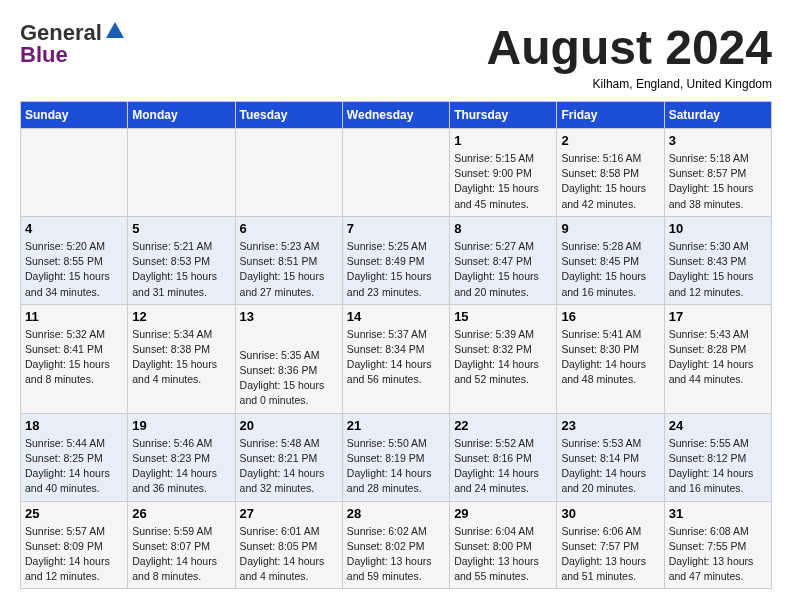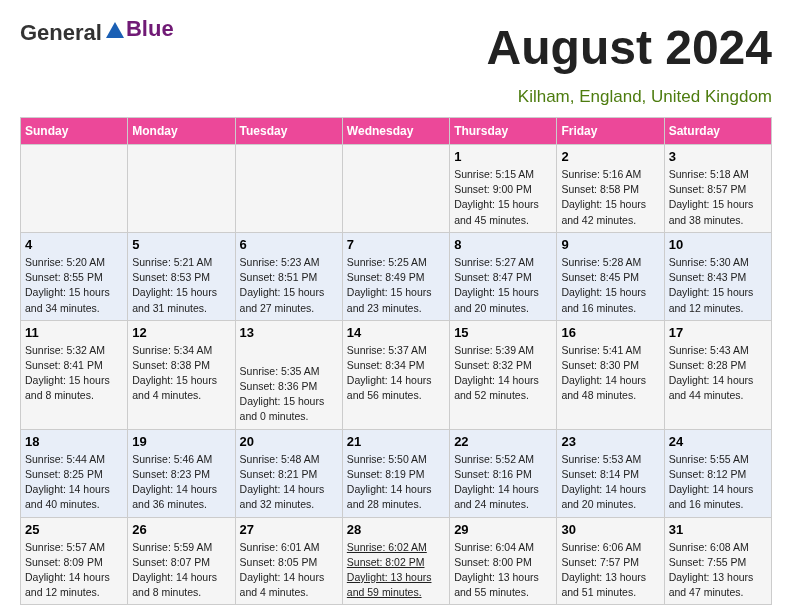--- a/index.html
+++ b/index.html
@@ -11,43 +11,43 @@
       padding: 20px;
     }
     .header {
       display: flex;
       justify-content: space-between;
       align-items: flex-start;
       margin-bottom: 10px;
     }
     .logo {
       display: flex;
-      flex-direction: row;
+      flex-direction: column;
       align-items: flex-start;
     }
     .logo-general { color: #333; }
     .logo-blue { color: #1a5fb4; }
     .title-block { text-align: right; }
     .main-title {
       font-size: 48px;
       font-weight: bold;
       color: #222;
     }
     .subtitle {
-      font-size: 17px;
-      color: #4d7c0f;
-      margin-top: 12px;
+      font-size: 12px;
+      color: #000000;
+      margin-top: 2px;
     }
     table {
       width: 100%;
       border-collapse: collapse;
       font-size: 11px;
     }
     thead tr th {
-      background-color: #ec4899;
+      background-color: #1d4ed8;
       color: #fff;
       padding: 6px 4px;
       text-align: left;
       font-size: 12px;
       font-weight: bold;
       border: 1px solid #ccc;
     }
     tbody tr td {
       border: 1px solid #ccc;
       vertical-align: top;
@@ -304,21 +304,21 @@
         </td>
         <td>
           <span class="day-number">27</span>
           <div class="day-info" style="white-space: pre-line;">Sunrise: 6:01 AM
 Sunset: 8:05 PM
 Daylight: 14 hours
 and 4 minutes.</div>
         </td>
         <td>
           <span class="day-number">28</span>
-          <div class="day-info" style="white-space: pre-line; text-decoration: underline;">Sunrise: 6:02 AM
+          <div class="day-info" style="white-space: pre-line;">Sunrise: 6:02 AM
 Sunset: 8:02 PM
 Daylight: 13 hours
 and 59 minutes.</div>
         </td>
         <td>
           <span class="day-number">29</span>
           <div class="day-info" style="white-space: pre-line;">Sunrise: 6:04 AM
 Sunset: 8:00 PM
 Daylight: 13 hours
 and 55 minutes.</div>

